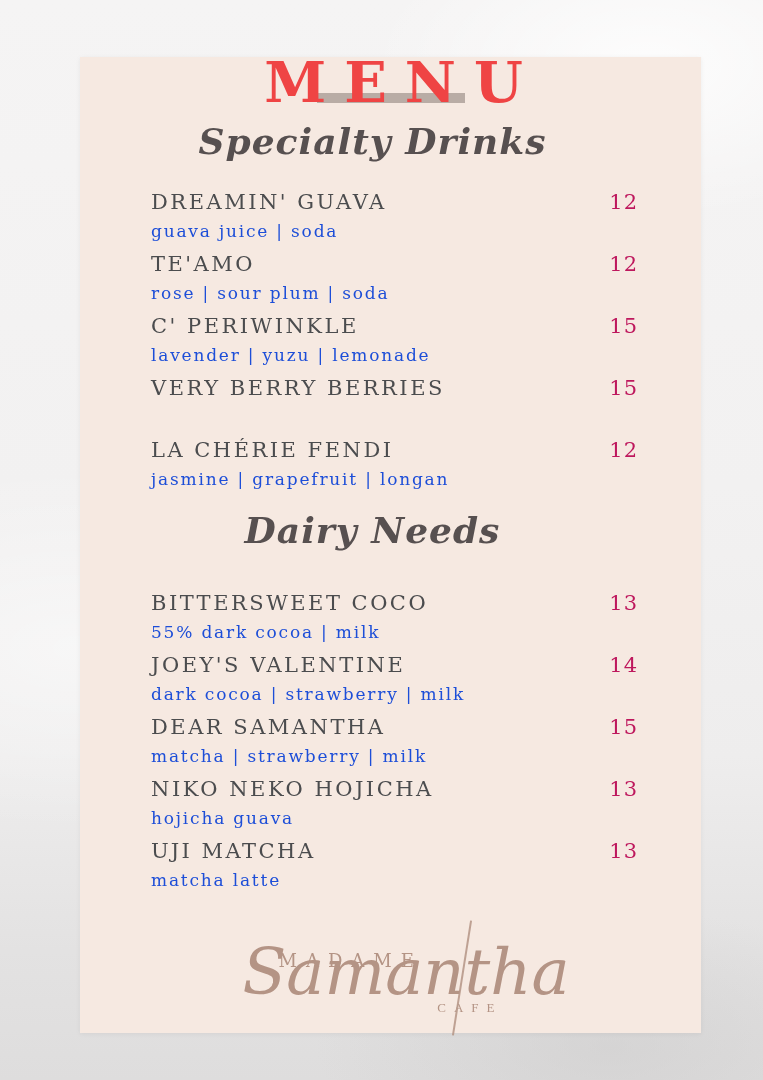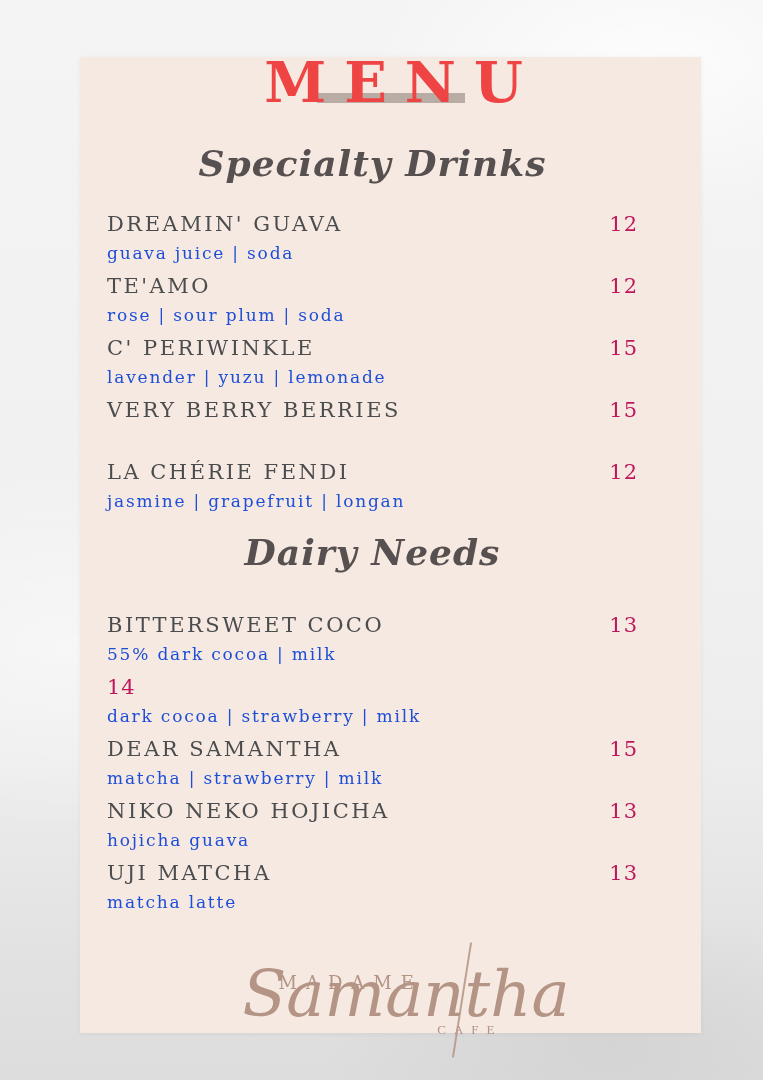--- a/index.html
+++ b/index.html
@@ -45,23 +45,23 @@
     width: 531px;
   }
   .section-heading {
     text-align: center;
     font-style: italic;
     font-size: 36px;
     line-height: 44px;
     letter-spacing: 1px;
     color: #575050;
   }
-  .heading-1 { margin-top: 38px; margin-bottom: 26px; }
+  .heading-1 { margin-top: 16px; margin-bottom: 26px; }
   .heading-2 { margin-top: 17px; margin-bottom: 38px; }
-  .menu-item { height: 54px; margin-bottom: 8px; }
+  .menu-item { height: 54px; margin-bottom: 8px; margin-left: 44px; }
   .item-row {
     display: flex;
     justify-content: space-between;
     align-items: baseline;
     line-height: 26px;
   }
   .item-name {
     font-size: 21px;
     letter-spacing: 2.5px;
     color: #4b4c4e;
@@ -174,20 +174,21 @@
     <div class="menu-item">
       <div class="item-row">
         <span class="item-name">BITTERSWEET COCO</span>
         <span class="item-price">13</span>
       </div>
       <div class="item-desc">55% dark cocoa | milk</div>
     </div>
 
     <div class="menu-item">
       <div class="item-row">
+        <span class="item-name">JOEY'S VALENTINE</span>
         <span class="item-price">14</span>
       </div>
       <div class="item-desc">dark cocoa | strawberry | milk</div>
     </div>
 
     <div class="menu-item">
       <div class="item-row">
         <span class="item-name">DEAR SAMANTHA</span>
         <span class="item-price">15</span>
       </div>

